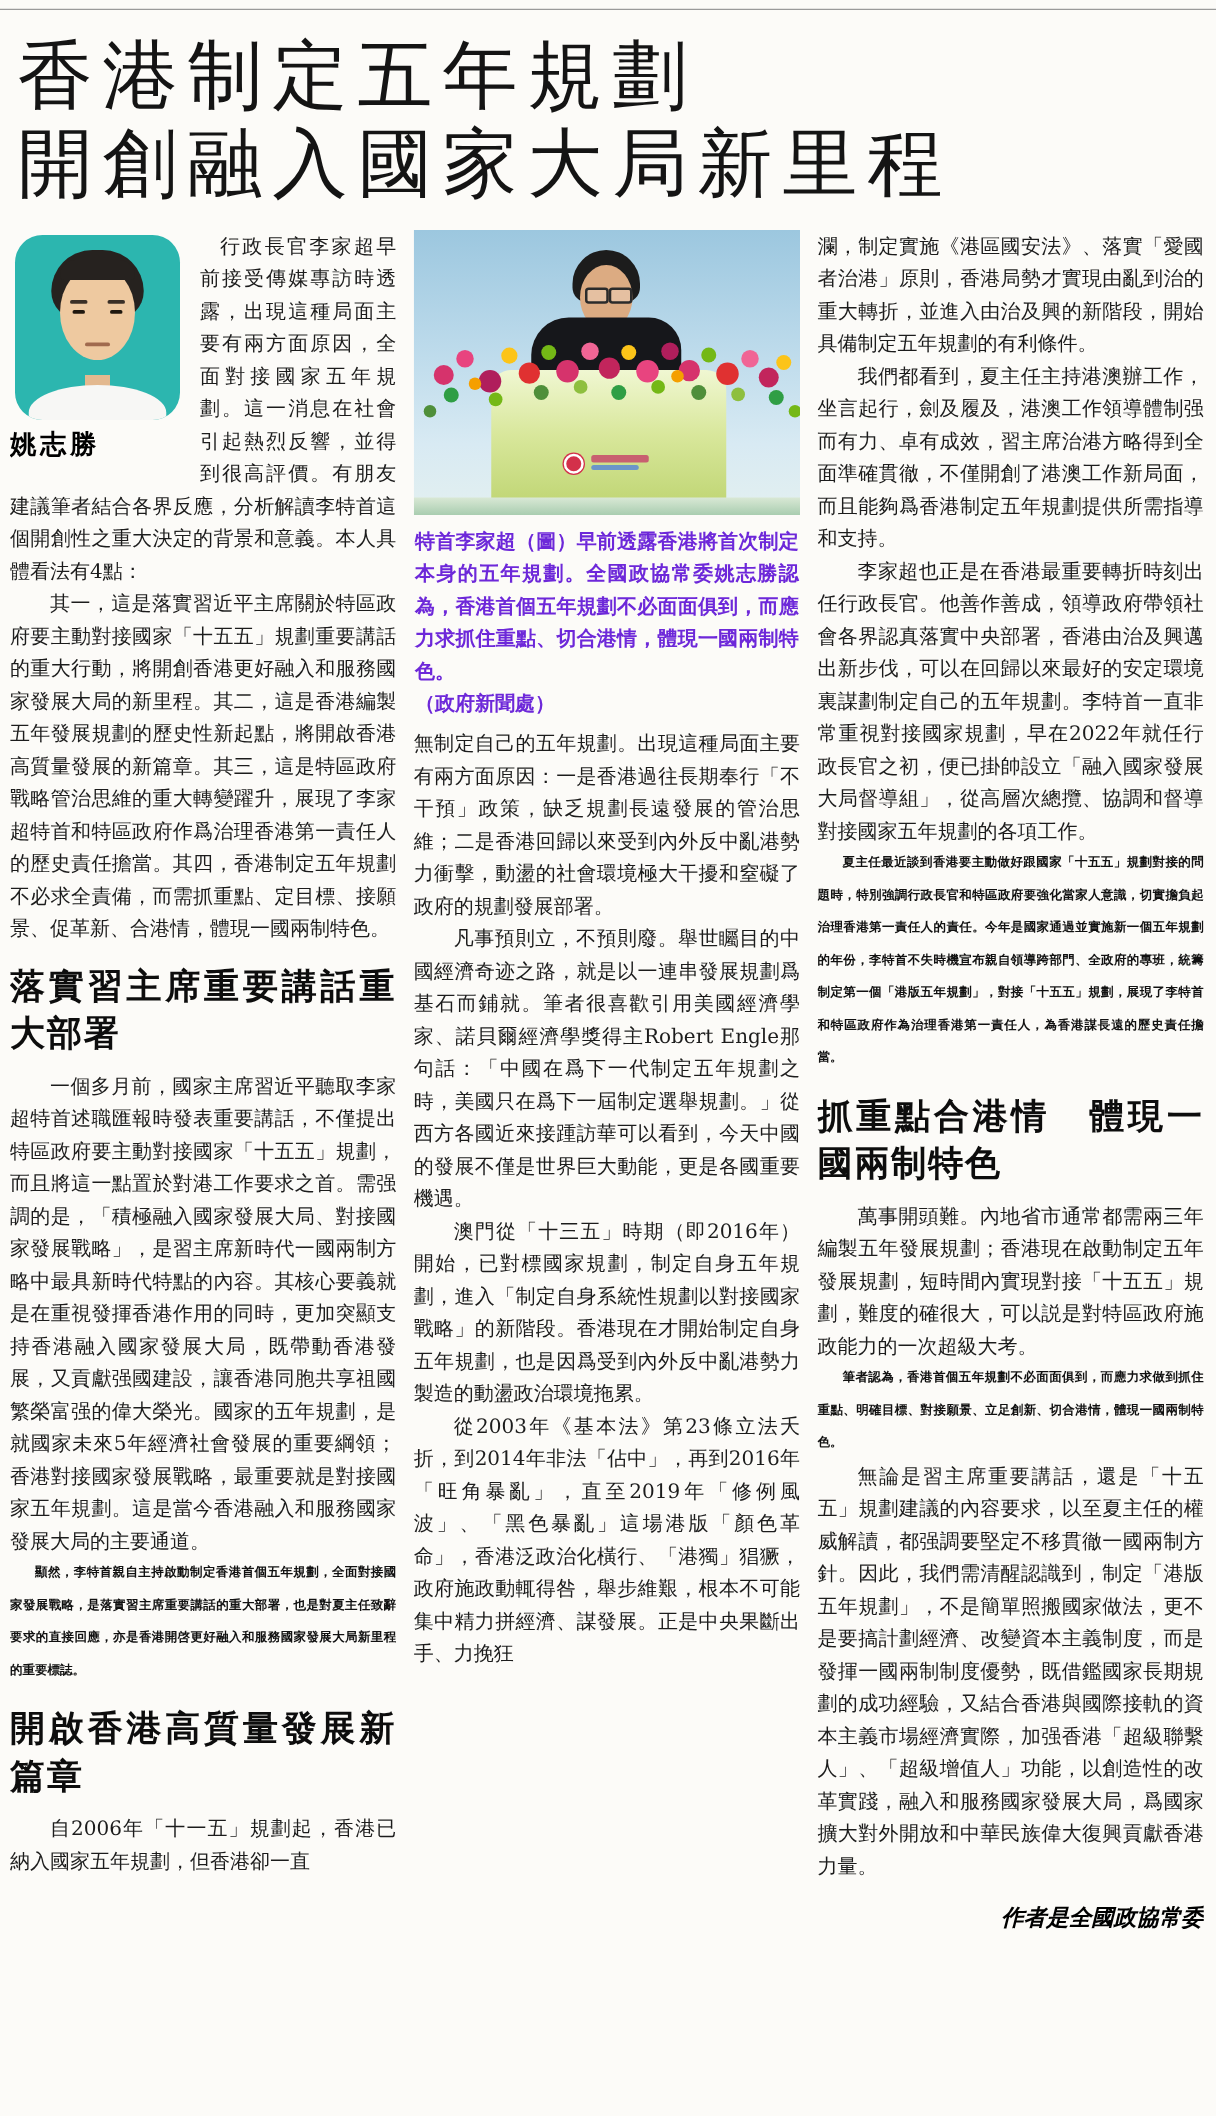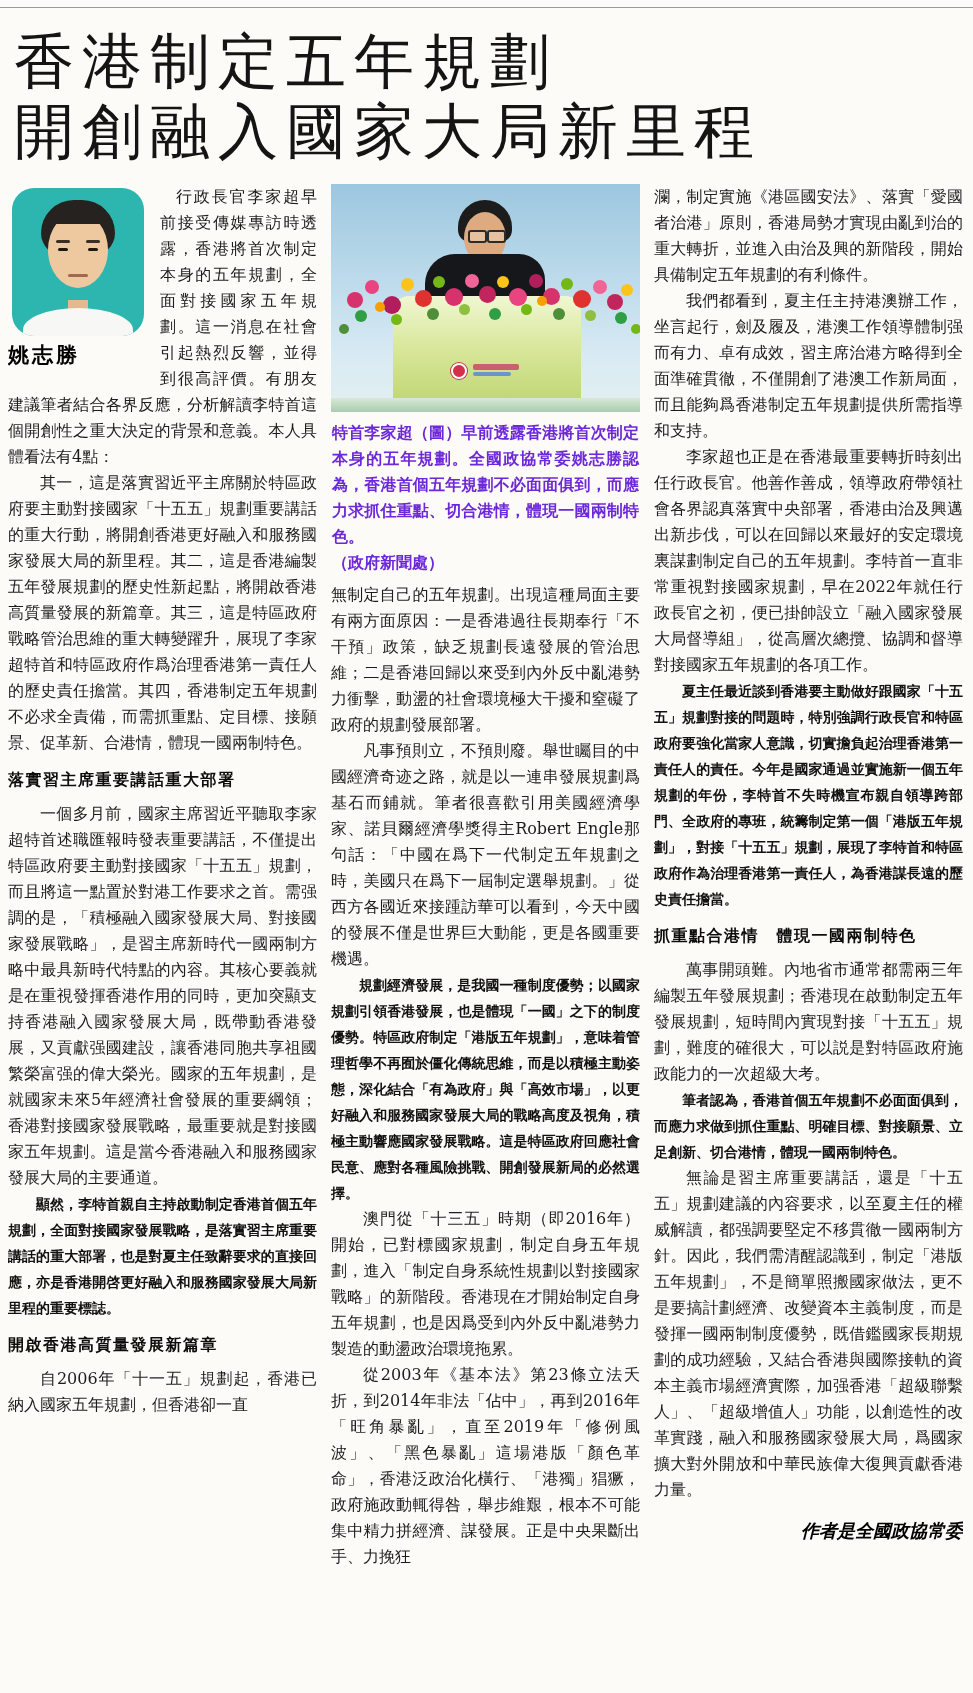--- a/index.html
+++ b/index.html
@@ -9,22 +9,22 @@
     font-family:"DejaVu Serif","Liberation Serif",serif;
   }
   .top-rule{position:absolute;top:7px;left:0;width:100%;height:1px;background:#9a9a9a;}
   .headline{padding:26px 10px 0 14px;}
   .hl{font-size:60px;line-height:1.17;letter-spacing:8px;font-weight:400;color:#141414;white-space:nowrap;}
   .columns{display:flex;gap:14px;padding:0 8px;margin-top:18px;height:1436px;}
   .col{width:309px;overflow:hidden;text-align:justify;}
   .para{font-size:16px;line-height:26px;margin:0;text-indent:2em;word-break:break-all;}
   .noind{text-indent:0;}
   .ind1{text-indent:1em;}
-  .pb{font-family:Liberation Sans, sans-serif;font-weight:700;font-size:14px;line-height:26px;margin:0;text-indent:2em;word-break:break-all;color:#111;}
-  .sec{font-size:16px;font-weight:700;margin:14px 0 10px;letter-spacing:1.5px;text-indent:0;color:#0d0d0d;}
+  .pb{font-family:Liberation Sans, sans-serif;font-weight:700;font-size:10px;line-height:26px;margin:0;text-indent:2em;word-break:break-all;color:#111;}
+  .sec{font-size:28px;font-weight:700;margin:14px 0 10px;letter-spacing:1.5px;text-indent:0;color:#0d0d0d;}
   
   .author-box{float:left;width:140px;margin:4px 12px 4px 0;}
   .author-photo{width:132px;height:148px;border-radius:22px;position:relative;overflow:hidden;margin:0 auto;}
   .a-hair{position:absolute;left:29px;top:12px;width:74px;height:56px;background:#26221f;border-radius:37px 37px 26px 26px;}
   .a-face{position:absolute;left:36px;top:24px;width:60px;height:76px;background:#eec9a0;border-radius:30px / 38px;}
   .a-fringe{position:absolute;left:36px;top:20px;width:60px;height:16px;background:#26221f;border-radius:30px 30px 8px 8px;}
   .a-brow{position:absolute;top:52px;width:14px;height:3px;background:#3a2f26;border-radius:2px;}
   .a-brow.l{left:44px}.a-brow.r{left:74px}
   .a-eye{position:absolute;top:60px;width:10px;height:3px;background:#20180f;border-radius:2px;}
   .a-eye.l{left:46px}.a-eye.r{left:76px}
@@ -82,21 +82,21 @@
             <i class="a-brow l"></i>
             <i class="a-brow r"></i>
             <i class="a-eye l"></i>
             <i class="a-eye r"></i>
             <i class="a-mouth"></i>
             <i class="a-neck"></i>
             <i class="a-shirt"></i>
           </div>
           <div class="author-name">姚志勝</div>
         </div>
-        <p class="para ind1">行政長官李家超早前接受傳媒專訪時透露，香港將首次制定本身的五年規劃，全面對接國家五年規劃。這一消息在社會引起熱烈反響，並得到很高評價。有朋友建議筆者結合各界反應，分析解讀李特首這個開創性之重大決定的背景和意義。本人具體看法有4點：</p>
+        <p class="para ind1">行政長官李家超早前接受傳媒專訪時透露，出現這種局面主要有兩方面原因，全面對接國家五年規劃。這一消息在社會引起熱烈反響，並得到很高評價。有朋友建議筆者結合各界反應，分析解讀李特首這個開創性之重大決定的背景和意義。本人具體看法有4點：</p>
       </div>
       <p class="para">其一，這是落實習近平主席關於特區政府要主動對接國家「十五五」規劃重要講話的重大行動，將開創香港更好融入和服務國家發展大局的新里程。其二，這是香港編製五年發展規劃的歷史性新起點，將開啟香港高質量發展的新篇章。其三，這是特區政府戰略管治思維的重大轉變躍升，展現了李家超特首和特區政府作爲治理香港第一責任人的歷史責任擔當。其四，香港制定五年規劃不必求全責備，而需抓重點、定目標、接願景、促革新、合港情，體現一國兩制特色。</p>
       <h3 class="sec">落實習主席重要講話重大部署</h3>
       <p class="para">一個多月前，國家主席習近平聽取李家超特首述職匯報時發表重要講話，不僅提出特區政府要主動對接國家「十五五」規劃，而且將這一點置於對港工作要求之首。需强調的是，「積極融入國家發展大局、對接國家發展戰略」，是習主席新時代一國兩制方略中最具新時代特點的內容。其核心要義就是在重視發揮香港作用的同時，更加突顯支持香港融入國家發展大局，既帶動香港發展，又貢獻强國建設，讓香港同胞共享祖國繁榮富强的偉大榮光。國家的五年規劃，是就國家未來5年經濟社會發展的重要綱領；香港對接國家發展戰略，最重要就是對接國家五年規劃。這是當今香港融入和服務國家發展大局的主要通道。</p>
       <p class="pb">顯然，李特首親自主持啟動制定香港首個五年規劃，全面對接國家發展戰略，是落實習主席重要講話的重大部署，也是對夏主任致辭要求的直接回應，亦是香港開啓更好融入和服務國家發展大局新里程的重要標誌。</p>
       <h3 class="sec">開啟香港高質量發展新篇章</h3>
       <p class="para">自2006年「十一五」規劃起，香港已納入國家五年規劃，但香港卻一直</p>
     </div>
 
     <div class="col">
@@ -150,21 +150,20 @@
             </div>
           <div class="ground"></div>
         </div>
         <figcaption class="caption">
           <span>特首李家超（圖）早前透露香港將首次制定本身的五年規劃。全國政協常委姚志勝認為，香港首個五年規劃不必面面俱到，而應力求抓住重點、切合港情，體現一國兩制特色。</span>
           <span class="credit">（政府新聞處）</span>
         </figcaption>
       </figure>
       <p class="para noind">無制定自己的五年規劃。出現這種局面主要有兩方面原因：一是香港過往長期奉行「不干預」政策，缺乏規劃長遠發展的管治思維；二是香港回歸以來受到內外反中亂港勢力衝擊，動盪的社會環境極大干擾和窒礙了政府的規劃發展部署。</p>
       <p class="para">凡事預則立，不預則廢。舉世矚目的中國經濟奇迹之路，就是以一連串發展規劃爲基石而鋪就。筆者很喜歡引用美國經濟學家、諾貝爾經濟學獎得主Robert Engle那句話：「中國在爲下一代制定五年規劃之時，美國只在爲下一屆制定選舉規劃。」從西方各國近來接踵訪華可以看到，今天中國的發展不僅是世界巨大動能，更是各國重要機遇。</p>
-      <p class="pb">規劃經濟發展，是我國一種制度優勢；以國家規劃引領香港發展，也是體現「一國」之下的制度優勢。特區政府制定「港版五年規劃」，意味着管理哲學不再囿於僵化傳統思維，而是以積極主動姿態，深化結合「有為政府」與「高效市場」，以更好融入和服務國家發展大局的戰略高度及視角，積極主動響應國家發展戰略。這是特區政府回應社會民意、應對各種風險挑戰、開創發展新局的必然選擇。</p>
       <p class="para">澳門從「十三五」時期（即2016年）開始，已對標國家規劃，制定自身五年規劃，進入「制定自身系統性規劃以對接國家戰略」的新階段。香港現在才開始制定自身五年規劃，也是因爲受到內外反中亂港勢力製造的動盪政治環境拖累。</p>
       <p class="para">從2003年《基本法》第23條立法夭折，到2014年非法「佔中」，再到2016年「旺角暴亂」，直至2019年「修例風波」、「黑色暴亂」這場港版「顏色革命」，香港泛政治化橫行、「港獨」猖獗，政府施政動輒得咎，舉步維艱，根本不可能集中精力拼經濟、謀發展。正是中央果斷出手、力挽狂</p>
     </div>
 
     <div class="col">
       <p class="para noind">瀾，制定實施《港區國安法》、落實「愛國者治港」原則，香港局勢才實現由亂到治的重大轉折，並進入由治及興的新階段，開始具備制定五年規劃的有利條件。</p>
       <p class="para">我們都看到，夏主任主持港澳辦工作，坐言起行，劍及履及，港澳工作領導體制强而有力、卓有成效，習主席治港方略得到全面準確貫徹，不僅開創了港澳工作新局面，而且能夠爲香港制定五年規劃提供所需指導和支持。</p>
       <p class="para">李家超也正是在香港最重要轉折時刻出任行政長官。他善作善成，領導政府帶領社會各界認真落實中央部署，香港由治及興邁出新步伐，可以在回歸以來最好的安定環境裏謀劃制定自己的五年規劃。李特首一直非常重視對接國家規劃，早在2022年就任行政長官之初，便已掛帥設立「融入國家發展大局督導組」，從高層次總攬、協調和督導對接國家五年規劃的各項工作。</p>
       <p class="pb">夏主任最近談到香港要主動做好跟國家「十五五」規劃對接的問題時，特別強調行政長官和特區政府要強化當家人意識，切實擔負起治理香港第一責任人的責任。今年是國家通過並實施新一個五年規劃的年份，李特首不失時機宣布親自領導跨部門、全政府的專班，統籌制定第一個「港版五年規劃」，對接「十五五」規劃，展現了李特首和特區政府作為治理香港第一責任人，為香港謀長遠的歷史責任擔當。</p>
       <h3 class="sec">抓重點合港情　體現一國兩制特色</h3>

